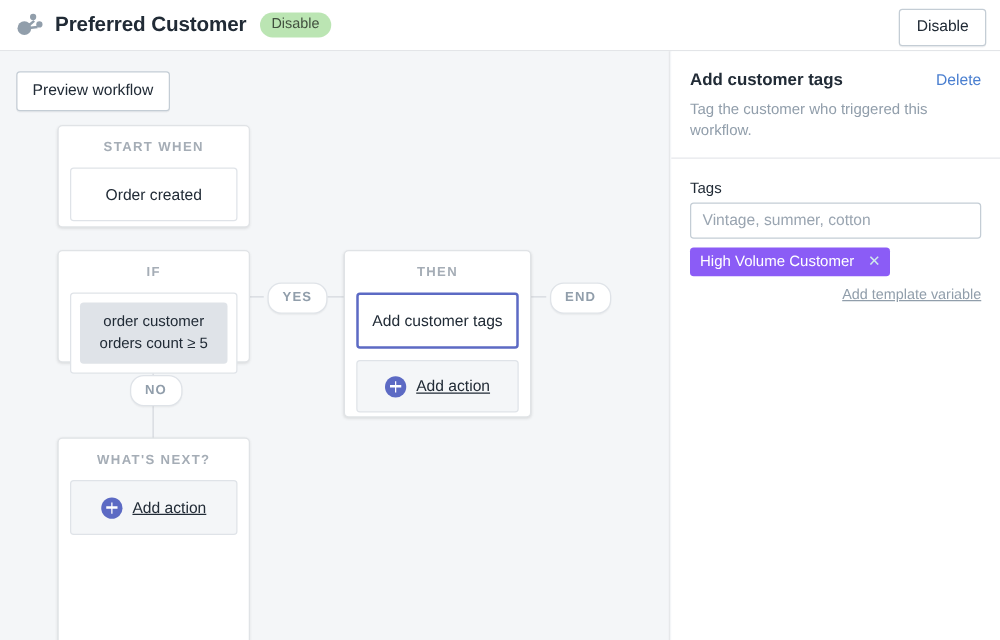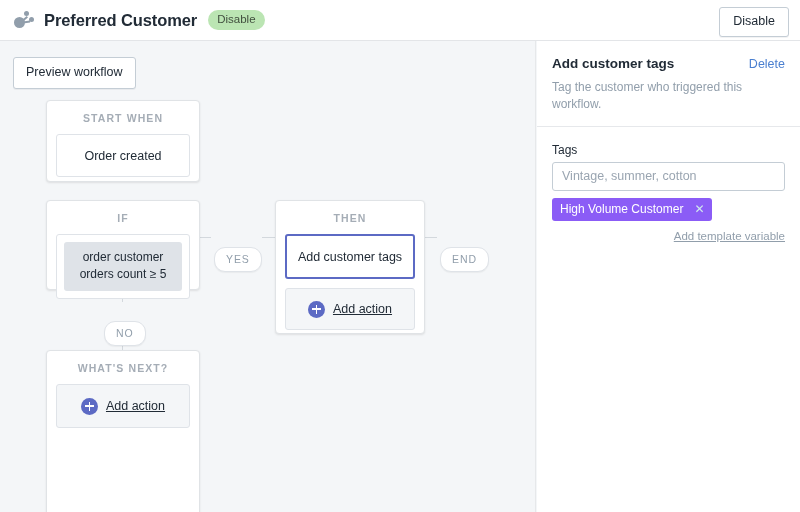--- a/index.html
+++ b/index.html
@@ -110,24 +110,23 @@
   .plus::before, .plus::after {
     content: ""; position: absolute; background: #ffffff;
   }
   .plus::before { width: 9px; height: 1.7px; left: 4px; top: 7.6px; }
   .plus::after { height: 9px; width: 1.7px; top: 4px; left: 7.6px; }
   .addrow { font-size: 12.5px; color: #212b36; display: flex; align-items: center; justify-content: center; text-decoration: underline; }
 
   .pill {
     position: absolute;
     background: #ffffff; border: 1px solid #dfe3e8; border-radius: 11px;
-    font-size: 10.5px; letter-spacing: .9px; color: #919eab; font-weight: normal;
+    font-size: 10.5px; letter-spacing: .9px; color: #919eab; font-weight: bold;
     padding: 5px 11px 5px; line-height: 1.2;
     box-shadow: 0 1px 1px rgba(63,63,68,.06);
-    margin-top: 21px;
   }
   .conn { position: absolute; background: #d3d8dd; }
 
   
   .panel {
     position: absolute; top: 41px; left: 537px; width: 263px; height: 471px;
     background: #ffffff;
   }
   .panel-head { padding: 15px 15px 13px; border-bottom: 1px solid #e6e8eb; }
   .panel-head-row { display: flex; align-items: baseline; }

